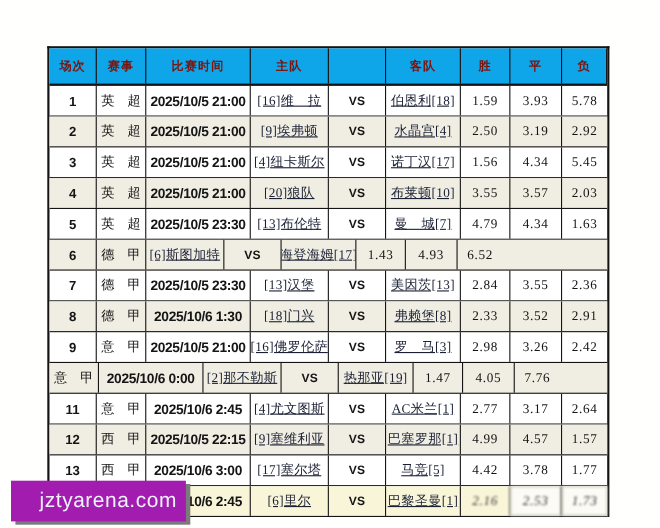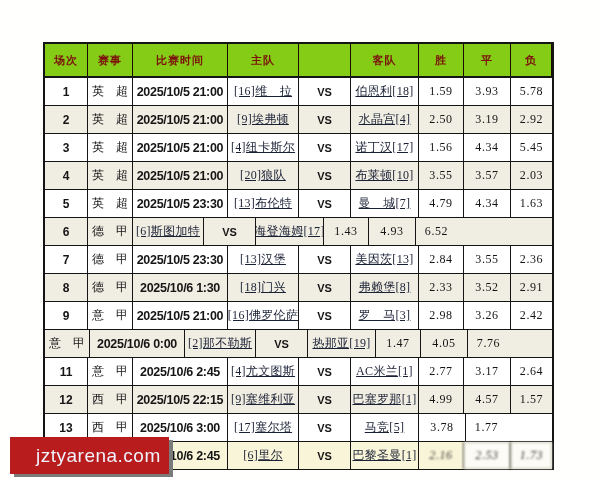--- a/index.html
+++ b/index.html
@@ -9,21 +9,21 @@
   }
   .stage{position:absolute;inset:0;background:#fffffe;}
   
   .odds-table{
     position:absolute;left:43px;top:42px;width:511px;
     border:2px solid #141414;border-bottom:none;
     background:#fff;box-sizing:border-box;
     font-family:"Liberation Serif","DejaVu Serif",serif;
   }
   .trow{display:flex;height:27px;border-bottom:1px solid #141414;}
-  .trow.head{height:32px;background:#84cc16;border-bottom:2px solid #141414;}
+  .trow.head{height:32px;background:#0ea5e9;border-bottom:2px solid #141414;}
   .cell{
     box-sizing:border-box;border-right:1px solid #141414;
     display:flex;align-items:center;justify-content:center;
     white-space:nowrap;overflow:hidden;font-size:12px;color:#151515;
   }
   .cell:last-child{border-right:none;}
   .c0{width:43px;}.c1{width:45px;}.c2{width:95px;}.c3{width:71px;text-align:center;}
   .c4{width:52px;}.c5{width:68px;}.c6{width:45px;}.c7{width:47px;}.c8{width:41px;}
   .head .cell{
     color:#7c130a;font-weight:bold;font-size:11px;letter-spacing:1px;
@@ -36,21 +36,21 @@
   .team{
     text-decoration:underline;color:#1b2135;letter-spacing:0.3px;
   }
   .vs{font-weight:bold;font-family:"Liberation Sans",sans-serif;font-size:11px;}
   .odds{letter-spacing:0.6px;}
   .blur{filter:blur(1.1px);opacity:0.85;font-style:italic;}
   .wcell{background:#fdfdfc;box-shadow:inset 0 0 0 1px #b9b9b4;}
   
   .watermark{
     position:absolute;left:10px;top:437px;width:159px;height:37px;
-    background:#b91c1c;z-index:5;
+    background:#a21caf;z-index:5;
     box-shadow:4px 3px 0 0 #7b7b7b;
     display:flex;align-items:center;
   }
   .watermark .wm-text{
     color:#eef2fb;font-size:19px;padding-left:26px;letter-spacing:0.5px;
     font-family:"Liberation Sans",sans-serif;
   }
 </style>
 </head>
 <body>
@@ -200,20 +200,21 @@
           <div class="cell c7 odds">4.57</div>
           <div class="cell c8 odds">1.57</div>
         </div>
         <div class="trow">
           <div class="cell c0 num">13</div>
           <div class="cell c1">西　甲</div>
           <div class="cell c2 time">2025/10/6 3:00</div>
           <div class="cell c3 team">[17]塞尔塔</div>
           <div class="cell c4 vs">VS</div>
           <div class="cell c5 team">马竞[5]</div>
+          <div class="cell c6 odds">4.42</div>
           <div class="cell c7 odds">3.78</div>
           <div class="cell c8 odds">1.77</div>
         </div>
         <div class="trow last">
           <div class="cell c0 num">14</div>
           <div class="cell c1">法　甲</div>
           <div class="cell c2 time">2025/10/6 2:45</div>
           <div class="cell c3 team">[6]里尔</div>
           <div class="cell c4 vs">VS</div>
           <div class="cell c5 team">巴黎圣曼[1]</div>

